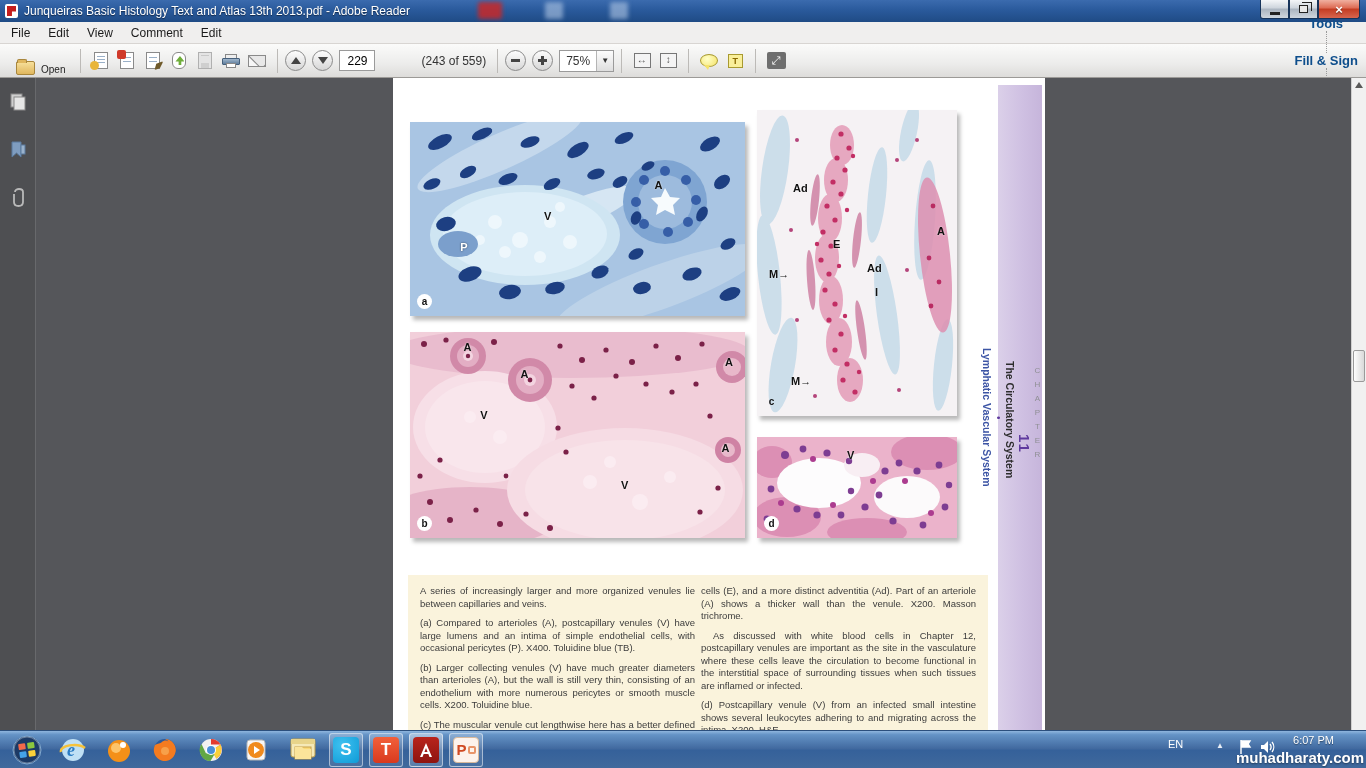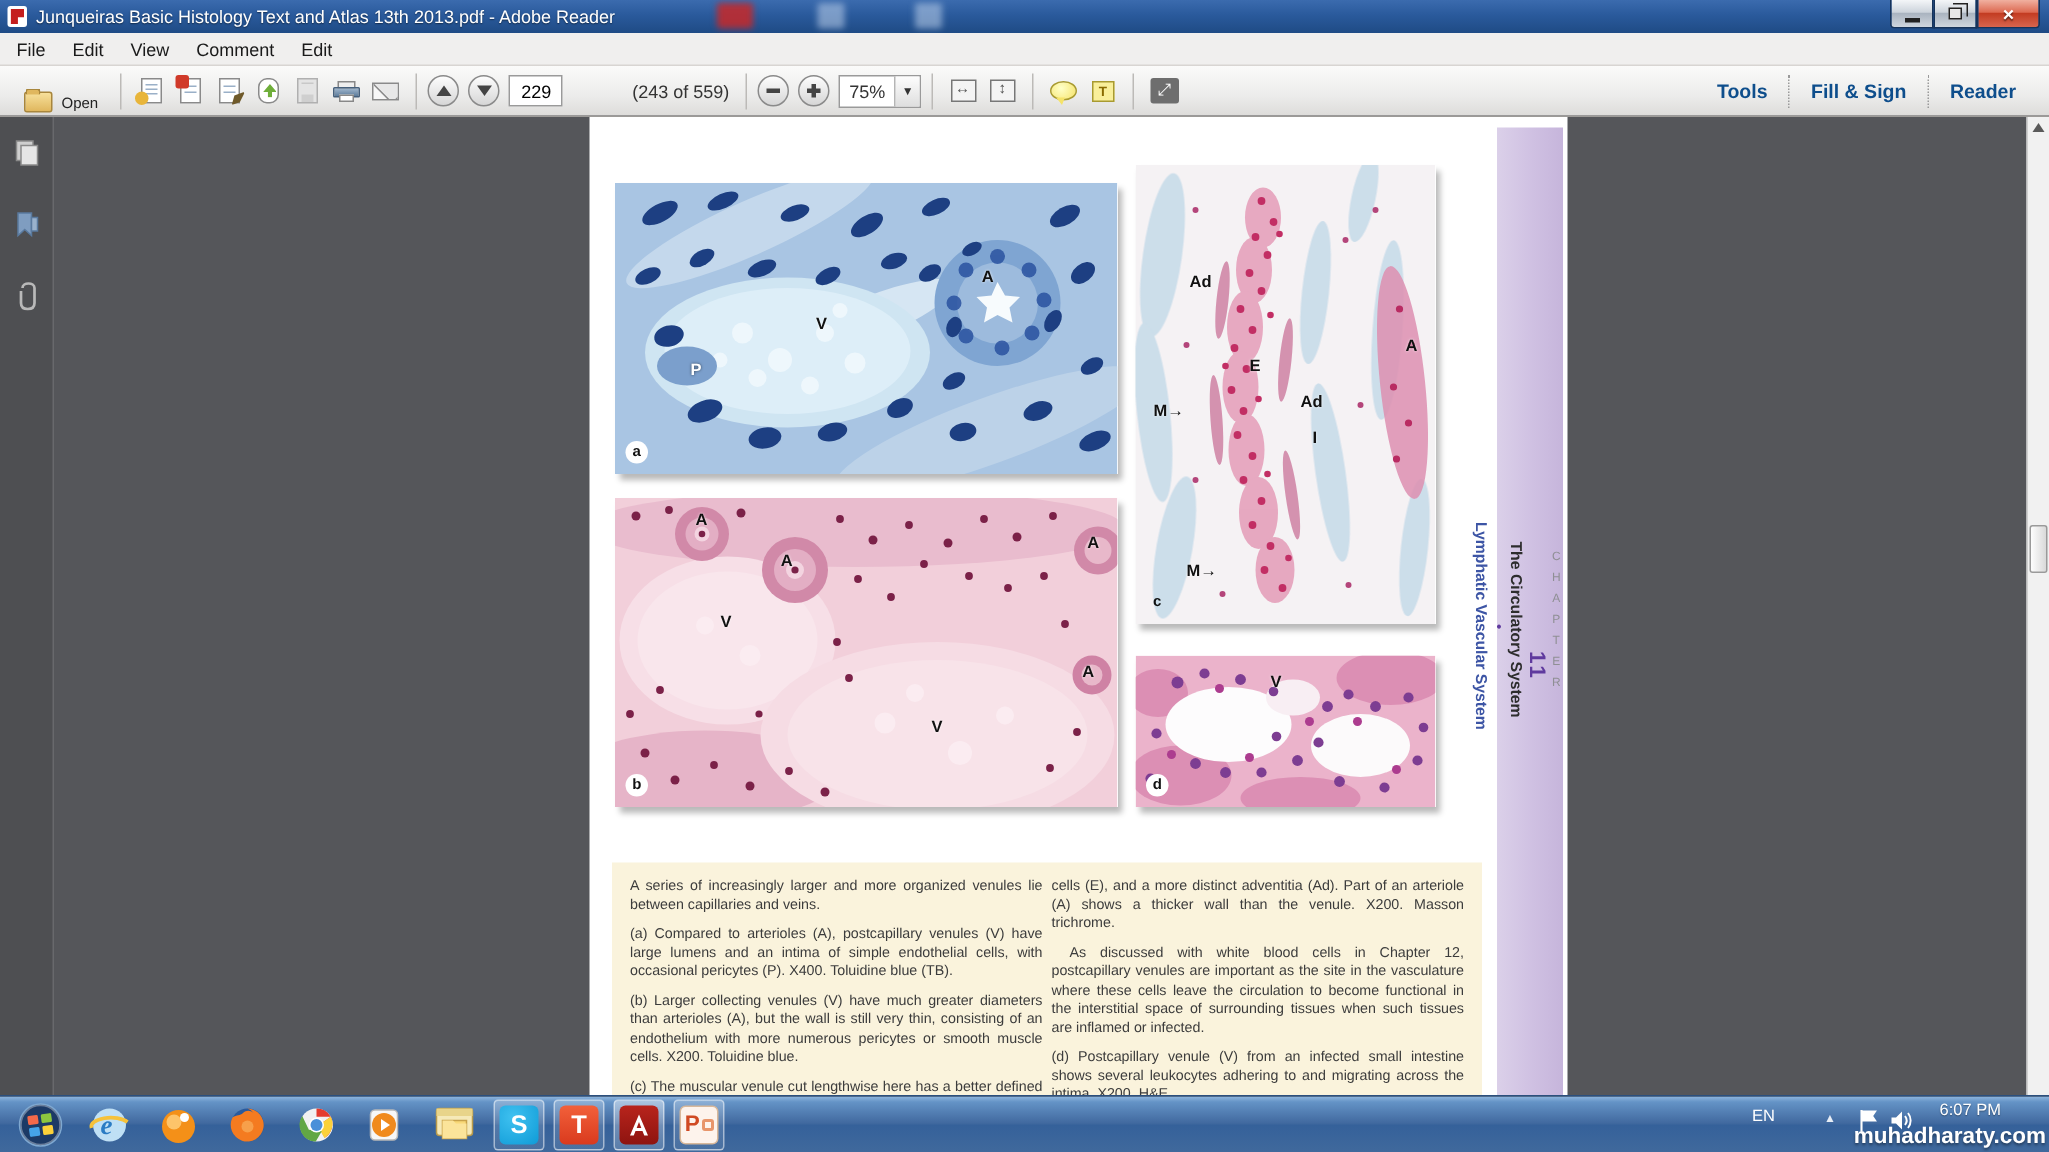--- a/index.html
+++ b/index.html
@@ -60,21 +60,21 @@
   .zoom-box { display:flex; align-items:center; height:22px; border:1px solid #9a9a9a; background:#fff; margin-left:6px; flex:0 0 auto; }
   .zoom-val { width:36px; text-align:center; }
   .zoom-caret { width:17px; height:100%; border-left:1px solid #b5b5b5; background:linear-gradient(180deg,#fdfdfd,#dedede); display:flex; align-items:center; justify-content:center; font-size:8px; color:#333; }
   .fit-ic { width:17px; height:15px; border:1px solid #777; background:#f4f4f4; position:relative; }
   .fit-ic::after { content:"↔"; position:absolute; left:2px; top:0px; font-size:10px; color:#555; }
   .fitv-ic::after { content:"↕"; left:5px; }
   .bubble-ic { width:18px; height:13px; background:radial-gradient(circle at 40% 35%,#ffffc8,#f5e36a); border:1px solid #a89a30; border-radius:50%; position:relative; }
   .bubble-ic::after { content:""; position:absolute; bottom:-4px; left:3px; border-left:4px solid transparent; border-right:2px solid transparent; border-top:5px solid #f5e36a; }
   .note-ic { width:15px; height:14px; background:#f9ef9a; border:1px solid #a89a30; position:relative; font-size:9px; color:#8a6a00; text-align:center; line-height:13px; font-weight:bold; }
   .fullscreen-ic { width:19px; height:17px; background:#6e6e6e; border-radius:2px; position:relative; color:#fff; font-size:11px; line-height:16px; text-align:center; }
-  .tb-right { margin-left:auto; display:flex; align-items:center; }
+  .tb-right { margin-left:auto; display:flex; align-items:center;flex-direction:column; }
   .tb-right-sep { width:1px; height:22px; border-left:1px dotted #9a9a9a; margin:0 14px; }
   .tb-link { color:#0e4e8c; font-weight:bold; font-size:13px; white-space:nowrap; }
 
   
   .main { position:absolute; top:78px; left:0; right:0; bottom:38px; display:flex; }
   .navstrip { width:36px; background:#4e4f52; border-right:1px solid #68696c; display:flex; flex-direction:column; align-items:center; padding-top:14px; gap:28px; }
   .nav-ic { width:20px; height:20px; display:flex; align-items:center; justify-content:center; }
   .canvas { flex:1; position:relative; background:#55565a; overflow:hidden; }
   .scrollbar { width:15px; background:#f1f1f1; border-left:1px solid #d0d0d0; position:relative; }
   .sb-up { position:absolute; top:4px; left:3px; width:0; height:0; border-left:4px solid transparent; border-right:4px solid transparent; border-bottom:6px solid #5a5a5a; }

